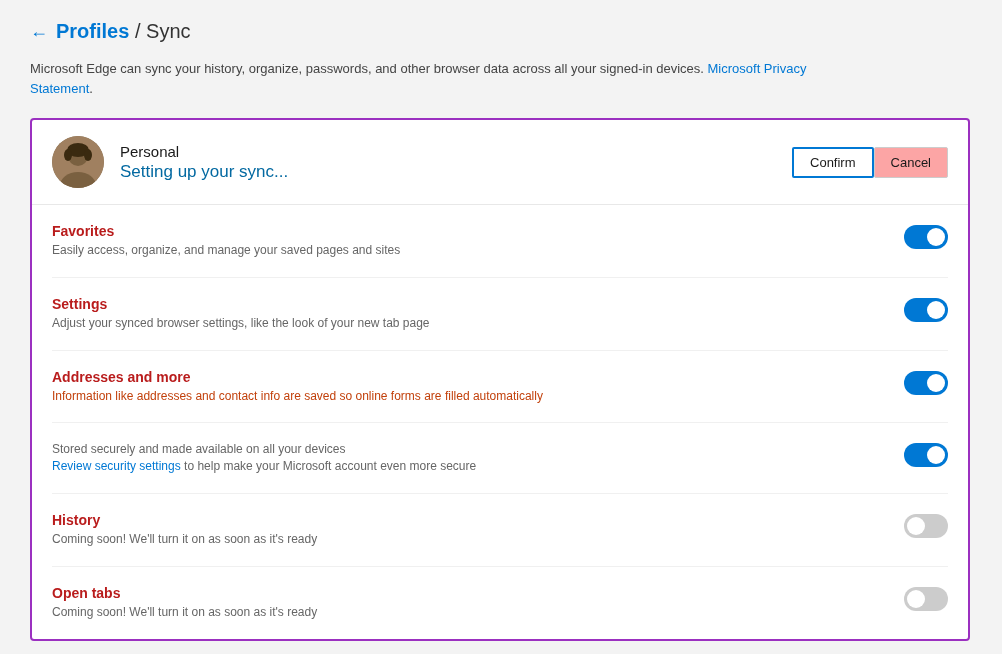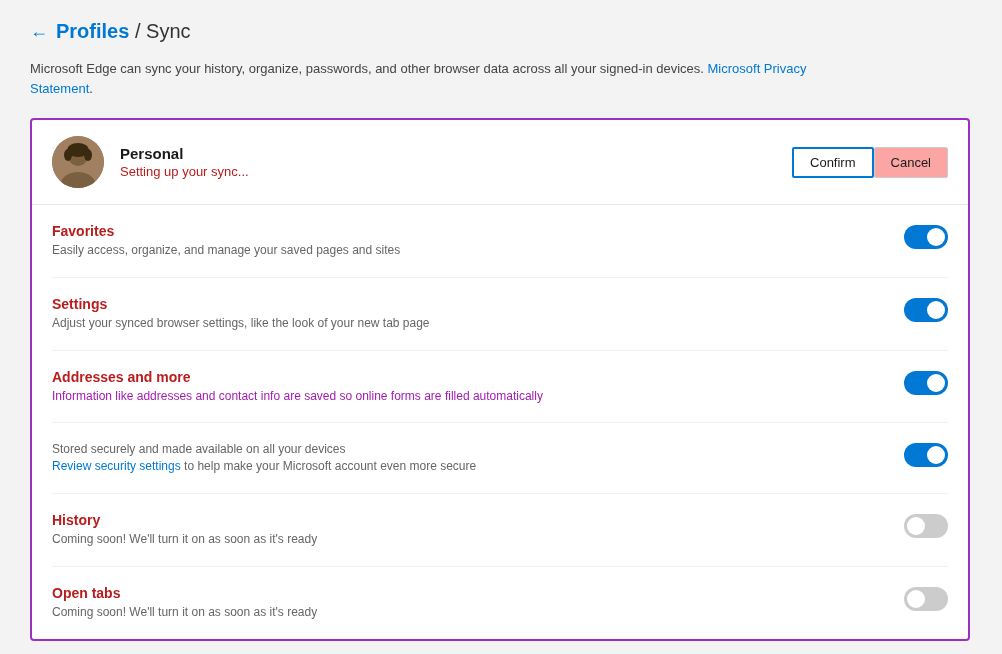--- a/index.html
+++ b/index.html
@@ -84,27 +84,27 @@
       width: 52px;
       height: 52px;
     }
 
     .profile-info {
       flex: 1;
     }
 
     .profile-name {
       font-size: 15px;
-      font-weight: 700;
+      font-weight: 400;
       color: #1a1a1a;
     }
 
     .profile-status {
-      font-size: 13px;
-      color: #b91c1c;
+      font-size: 17px;
+      color: #0369a1;
       margin-top: 2px;
     }
 
     .header-buttons {
       display: flex;
       gap: 0;
     }
 
     .btn-confirm {
       padding: 6px 16px;
@@ -156,21 +156,21 @@
       margin-bottom: 3px;
     }
 
     .sync-item-desc {
       font-size: 12px;
       color: #666;
       line-height: 1.4;
     }
 
     .sync-item-desc.warning {
-      color: #a21caf;
+      color: #c2410c;
     }
 
     .sync-item-desc a {
       color: #0078d4;
       text-decoration: none;
     }
 
     .toggle {
       flex-shrink: 0;
       width: 44px;

